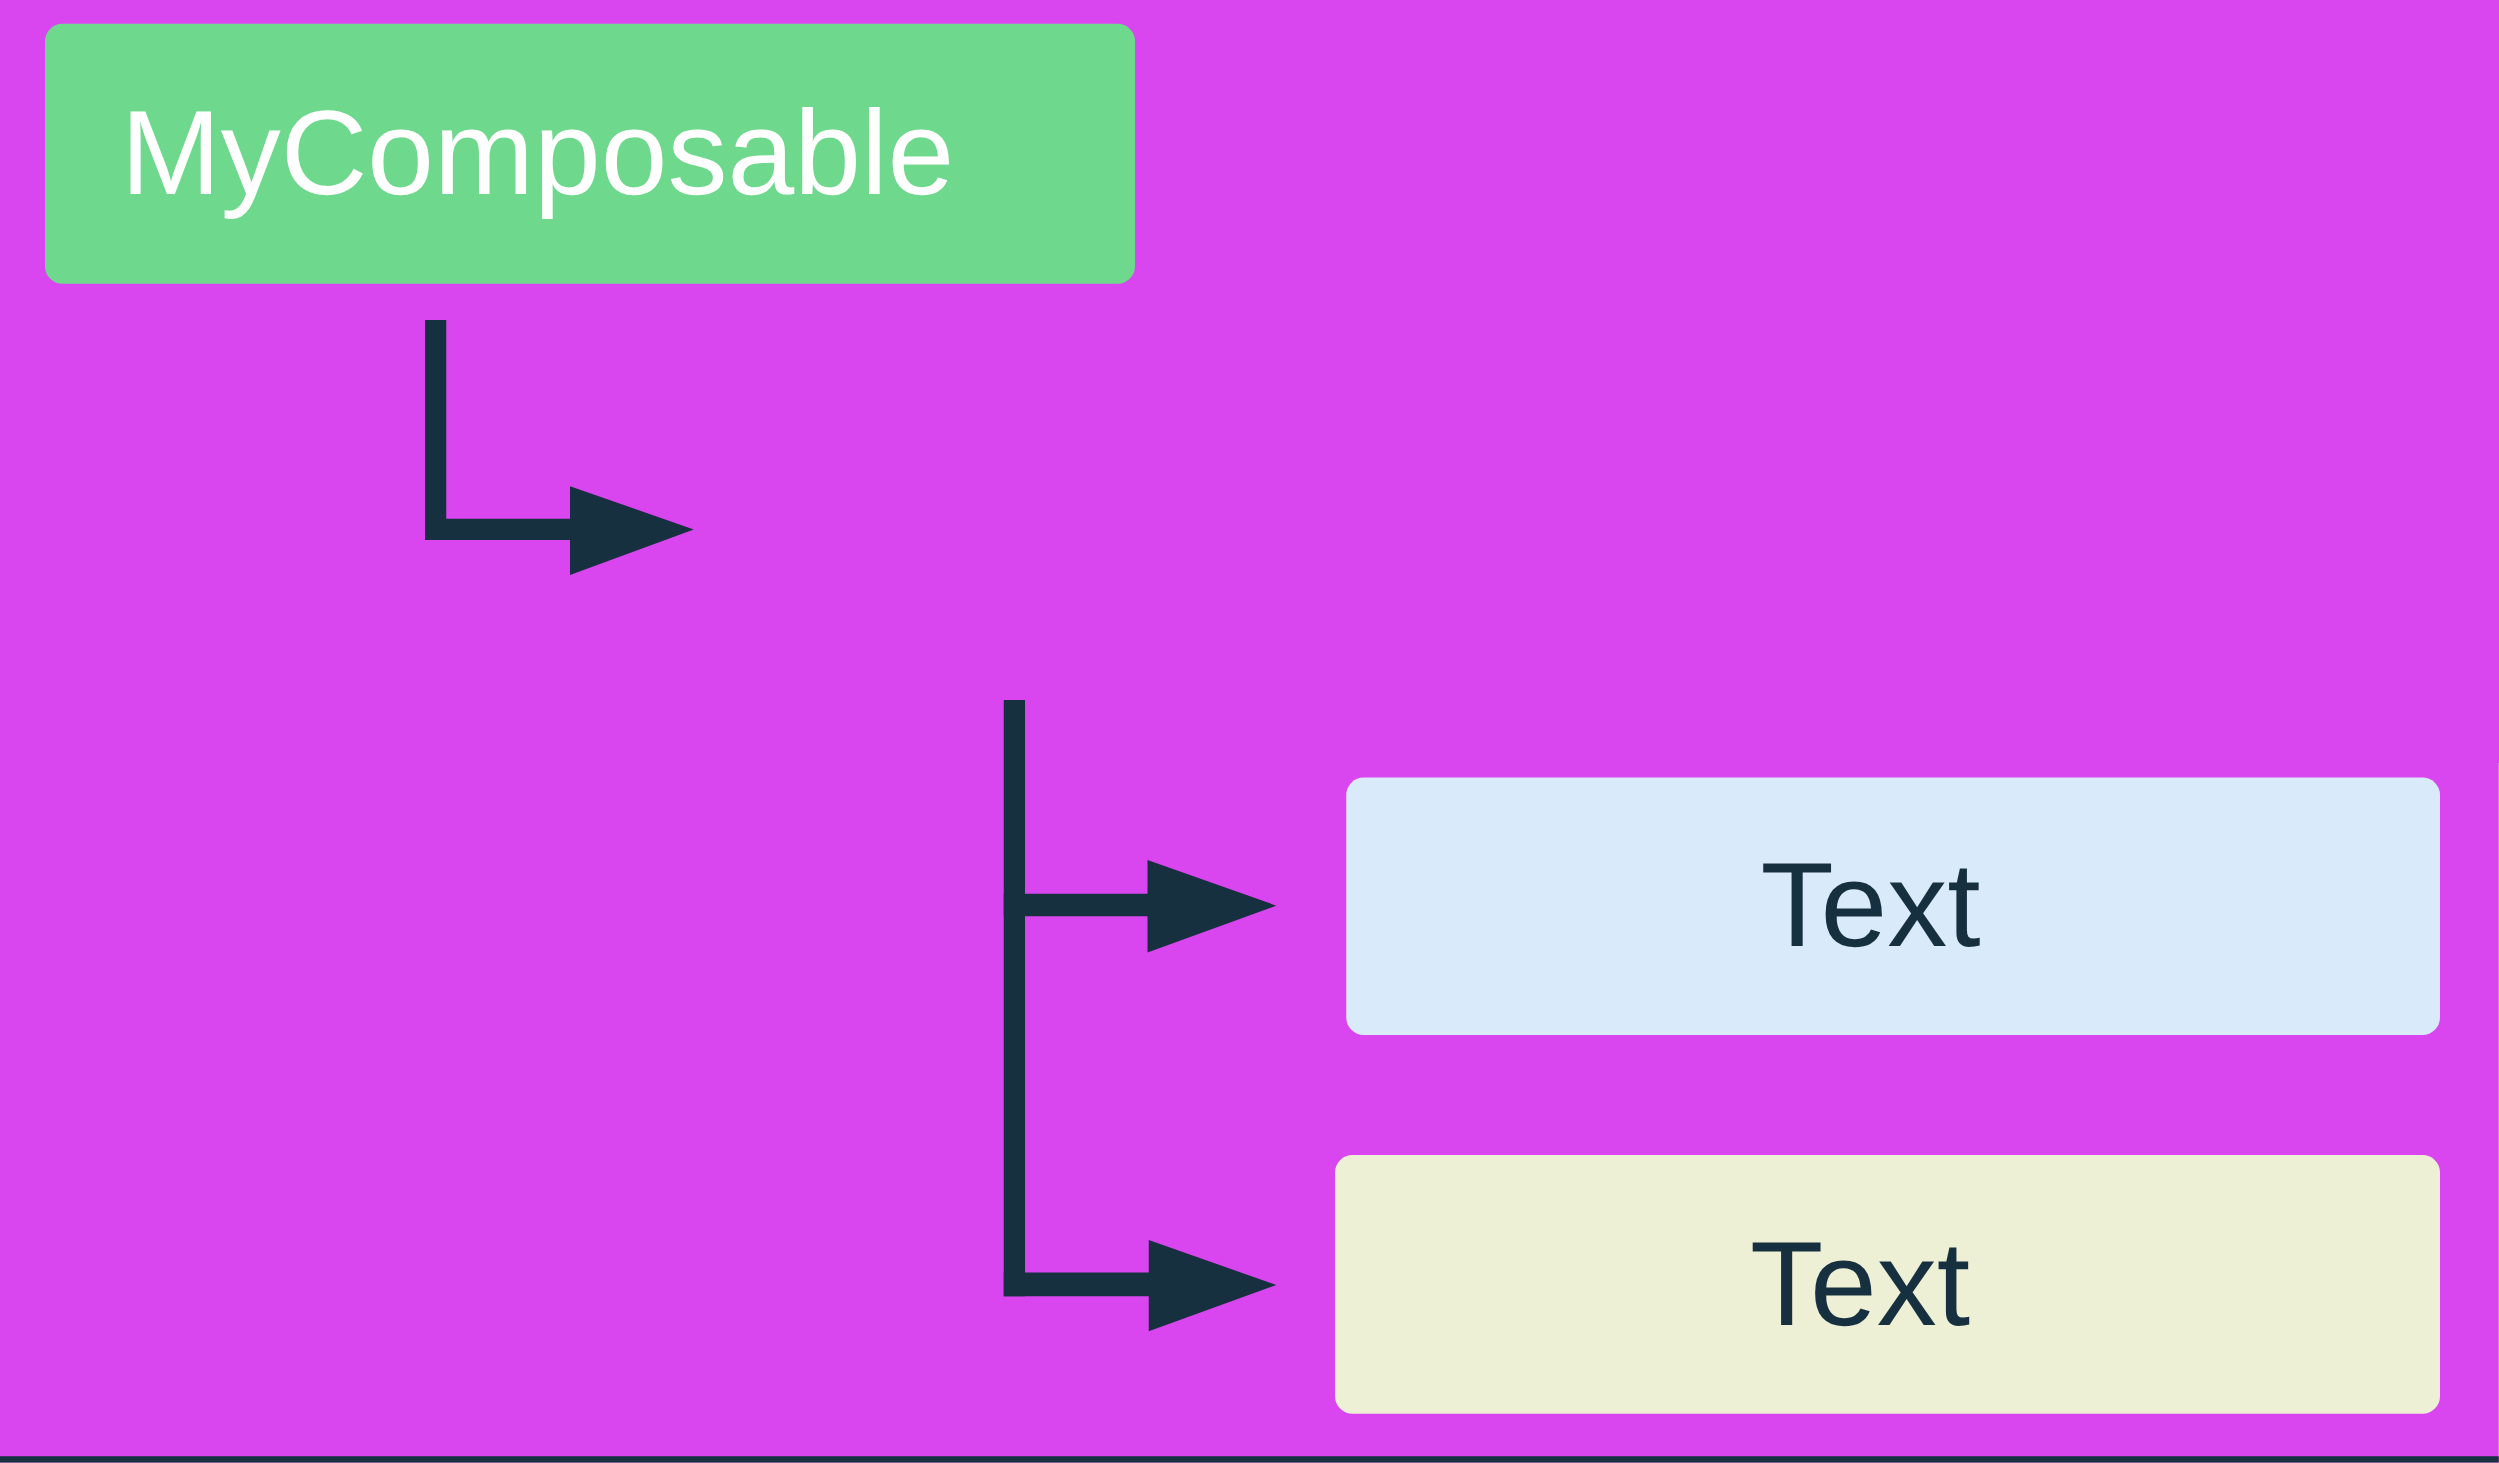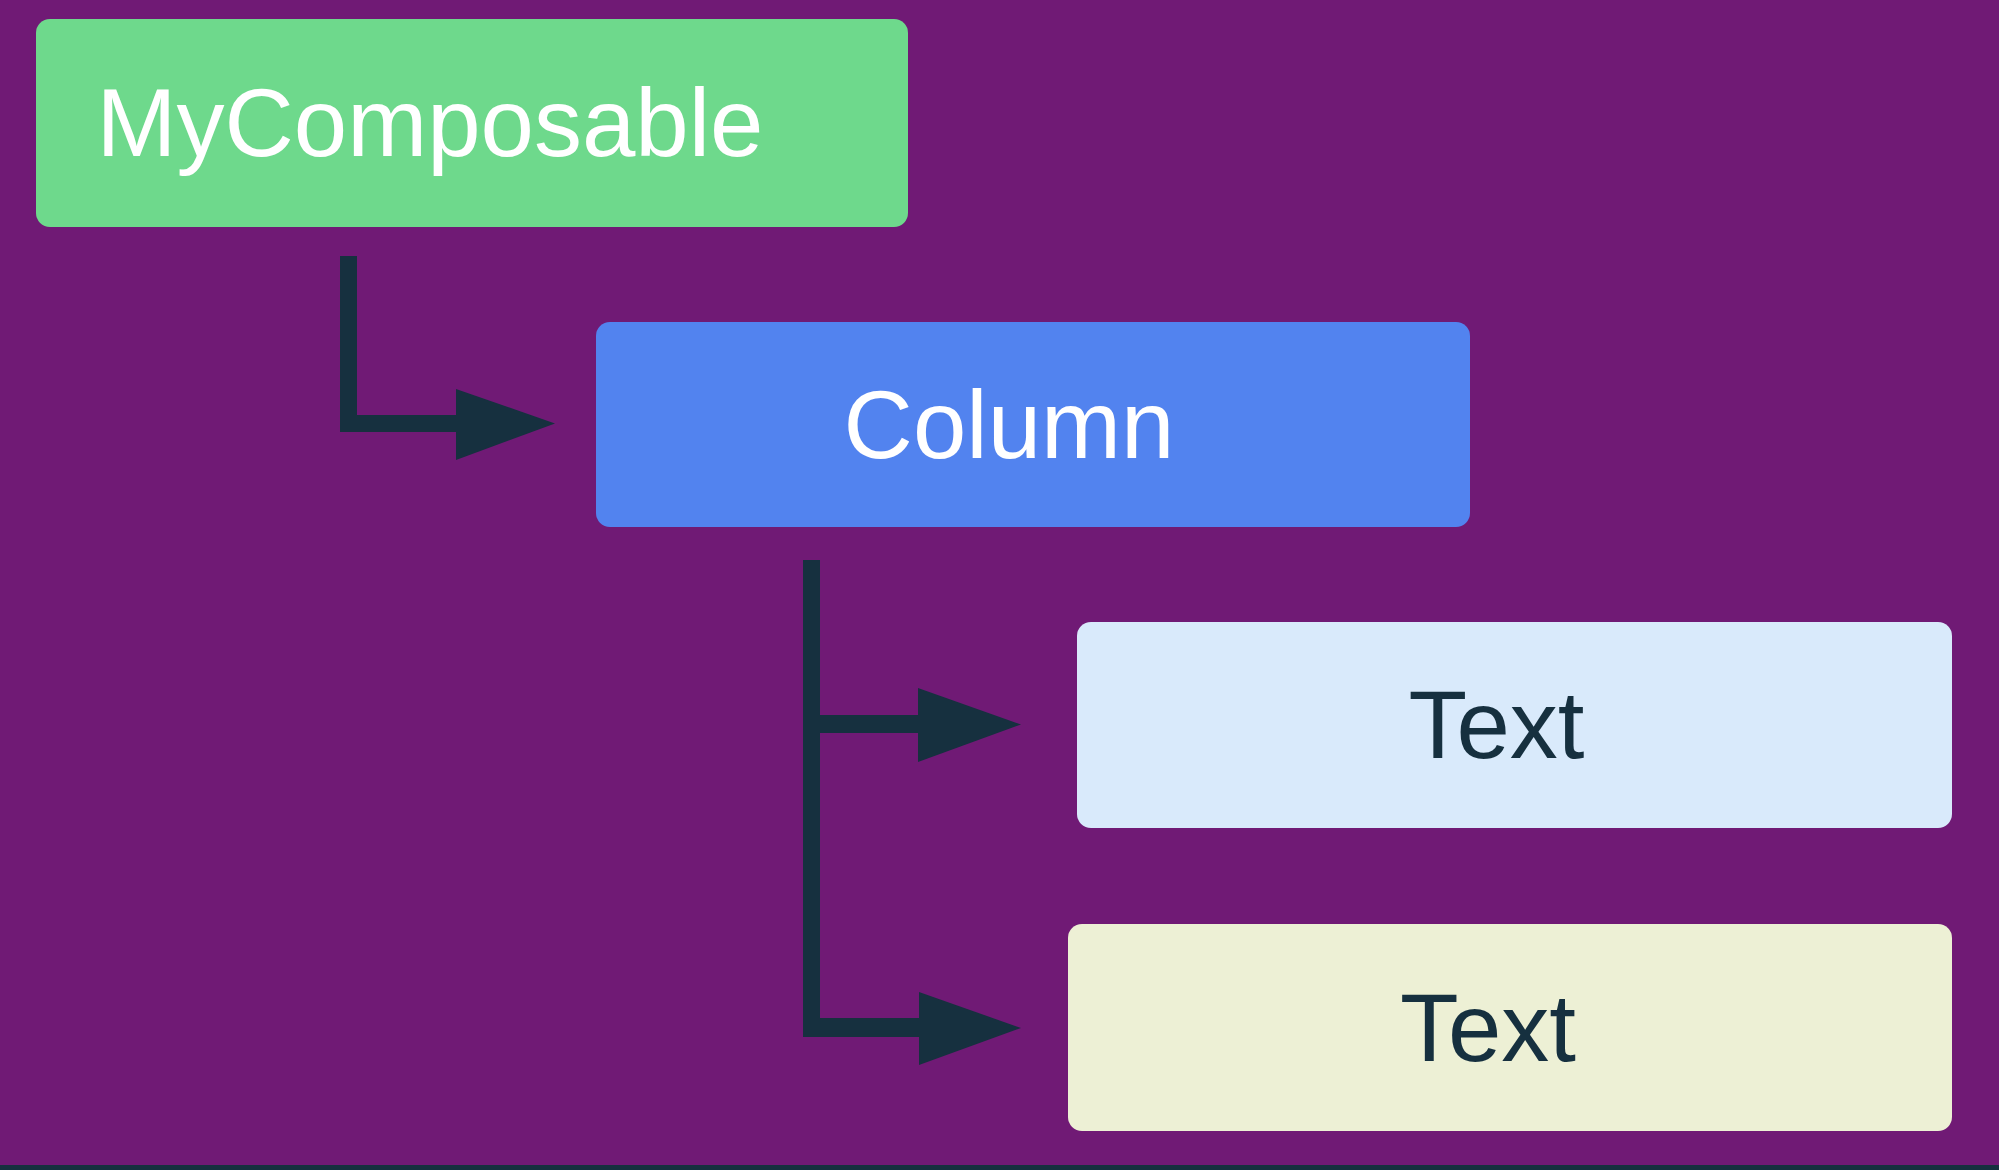--- a/index.html
+++ b/index.html
@@ -11,21 +11,21 @@
   body {
     width: 1999px;
     height: 1170px;
     overflow: hidden;
     font-family: "Liberation Sans", sans-serif;
   }
   #diagram-root {
     position: relative;
     width: 1999px;
     height: 1170px;
-    background: #701a75;
+    background: #d946ef;
   }
   #diagram-svg {
     position: absolute;
     top: 0;
     left: 0;
     width: 1999px;
     height: 1170px;
     display: block;
   }
   .node-box {
@@ -122,23 +122,20 @@
     <g>
       <path d="M 803 1018 L 925 1018 L 925 1037 L 803 1037 Z" fill="#16303f"></path>
       <polygon points="919,992 1021,1028 919,1065" fill="#16303f"></polygon>
     </g>
   </svg>
 
   <div class="node-box" id="node-mycomposable">
     <span class="node-label">MyComposable</span>
   </div>
 
-  <div class="node-box" id="node-column">
-    <span class="node-label">Column</span>
-  </div>
 
   <div class="node-box" id="node-text-1">
     <span class="node-label">Text</span>
   </div>
 
   <div class="node-box" id="node-text-2">
     <span class="node-label">Text</span>
   </div>
 
   <div id="bottom-rule"></div>

